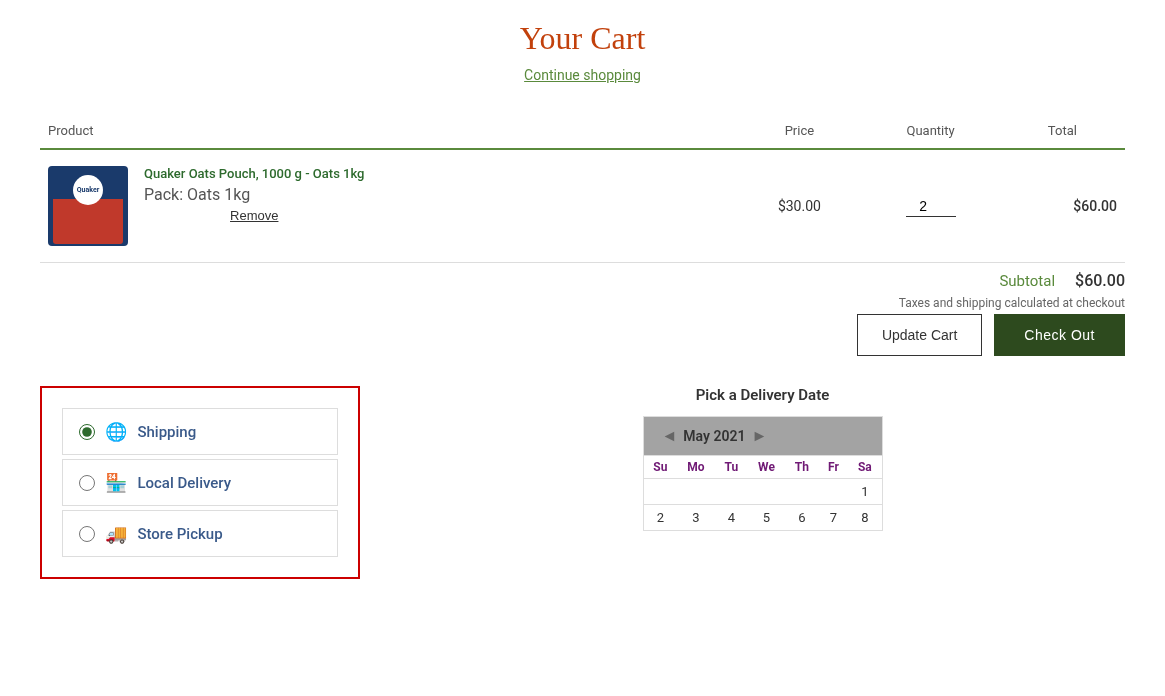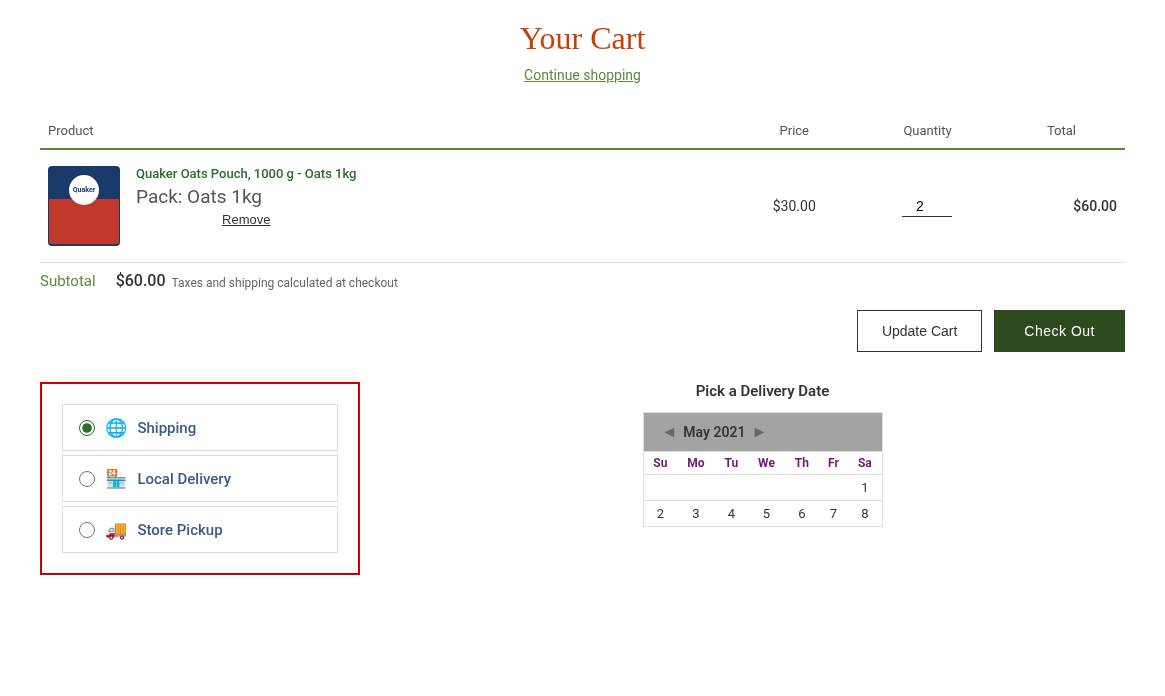--- a/index.html
+++ b/index.html
@@ -60,21 +60,21 @@
     .cart-table td {
       padding: 16px 8px;
       vertical-align: middle;
     }
     .product-cell {
       display: flex;
       align-items: flex-start;
       gap: 16px;
     }
     .product-image {
-      width: 72px;
+      width: 80px;
       height: 80px;
       background: #1a3a6b;
       border-radius: 4px;
       display: flex;
       align-items: center;
       justify-content: center;
       flex-shrink: 0;
       overflow: hidden;
     }
     .product-image-inner {
@@ -107,21 +107,21 @@
       flex-direction: column;
       gap: 4px;
     }
     .product-name {
       color: #2d6a2d;
       font-size: 13px;
       font-weight: 500;
     }
     .product-pack {
       color: #555;
-      font-size: 19px;
+      font-size: 16px;
     }
     .product-remove {
       color: #333;
       text-decoration: underline;
       font-size: 13px;
       cursor: pointer;
       background: none;
       border: none;
       padding: 0;
     }
@@ -140,24 +140,24 @@
       font-size: 14px;
       padding: 2px 4px;
       outline: none;
     }
     .total-cell {
       text-align: right;
       font-weight: 500;
     }
     .cart-summary {
       display: flex;
-      flex-direction: row;
+      flex-direction: column;
       align-items: flex-end;
       gap: 6px;
-      margin-bottom: 20px;
+      margin-bottom: 4px;
     }
     .subtotal-row {
       display: flex;
       gap: 20px;
       align-items: center;
     }
     .subtotal-label {
       color: #5a8a3c;
       font-size: 15px;
     }

